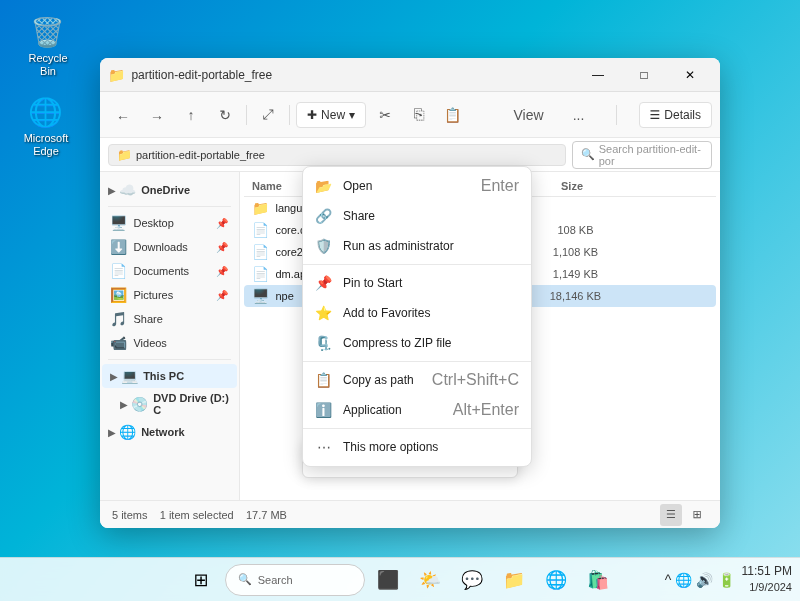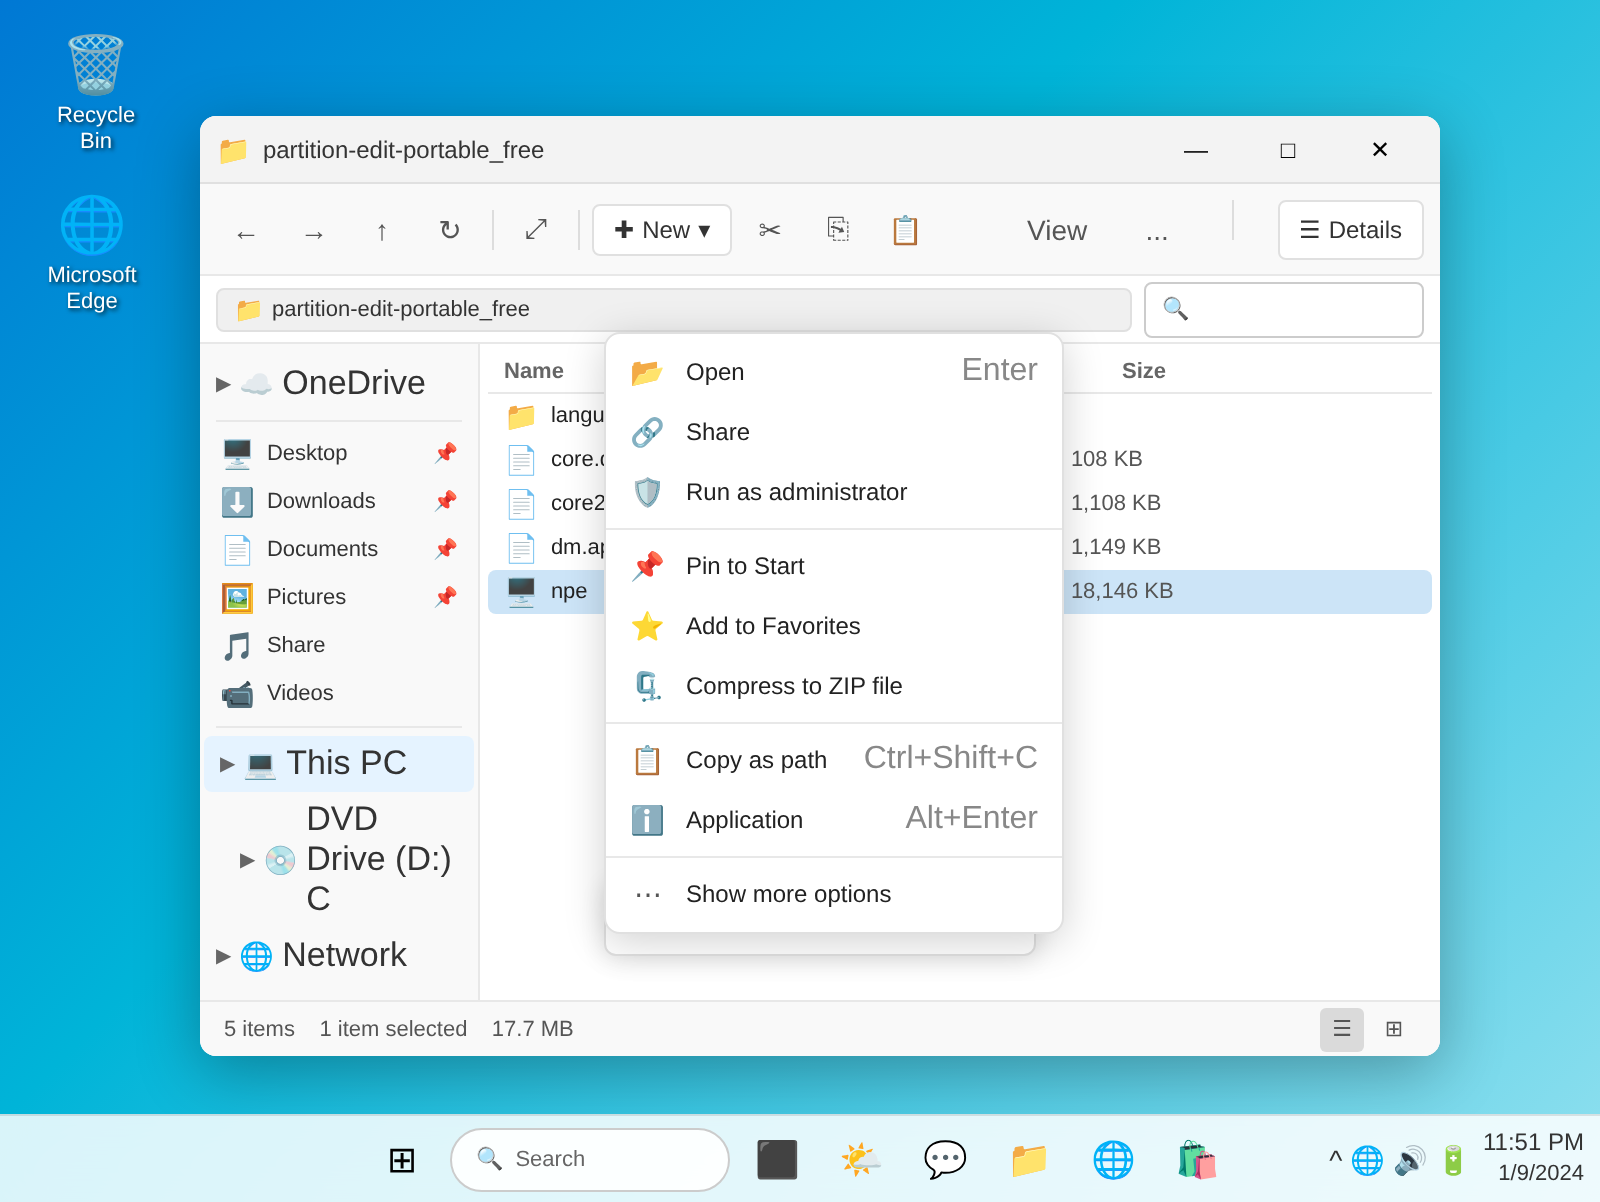--- a/index.html
+++ b/index.html
@@ -211,20 +211,21 @@
     }
     .toolbar-sep {
       width: 1px;
       height: 20px;
       background: #ddd;
       margin: 0 2px;
     }
     .toolbar-right {
       margin-left: auto;
       display: flex;
+      align-items: center;
       gap: 20px;
     }
     .search-bar-explorer {
       display: flex;
       align-items: center;
       background: #fff;
       border: 1px solid #ccc;
       border-radius: 4px;
       padding: 3px 8px;
       gap: 4px;
@@ -289,21 +290,21 @@
     .sidebar-item .si-pin { font-size: 10px; color: #aaa; }
     .sidebar-section {
       display: flex;
       align-items: center;
       gap: 4px;
       padding: 4px 8px;
       cursor: pointer;
     }
     .sidebar-section .chevron { font-size: 10px; color: #666; }
     .sidebar-section .sec-icon { font-size: 14px; }
-    .sidebar-section .sec-label { font-size: 17px; color: #333; }
+    .sidebar-section .sec-label { font-size: 11px; color: #333; font-weight: bold; }
     .sidebar-divider { height: 1px; background: #e8e8e8; margin: 4px 8px; }
 
     
     .file-list {
       flex: 1;
       padding: 4px;
       overflow-y: auto;
     }
     .file-list-header {
       display: flex;
@@ -322,21 +323,21 @@
       align-items: center;
       padding: 3px 8px;
       border-radius: 4px;
       cursor: pointer;
       font-size: 11px;
     }
     .file-row.selected { background: #cce4f7; }
     .file-row .file-icon { font-size: 14px; margin-right: 6px; }
     .file-row .fn { width: 140px; white-space: nowrap; overflow: hidden; text-overflow: ellipsis; color: #222; }
     .file-row .ft { width: 120px; color: #555; }
-    .file-row .fs { width: 80px; text-align: left; color: #555; }
+    .file-row .fs { width: 80px; text-align: center; color: #555; }
 
     
     .status-bar {
       height: 28px;
       background: #f9f9f9;
       border-top: 1px solid #e8e8e8;
       display: flex;
       align-items: center;
       padding: 0 12px;
       justify-content: space-between;
@@ -466,20 +467,21 @@
     </div>
   </div>
 
   <div class="address-bar">
     <div class="address-path">
       <span class="folder-icon">📁</span>
       <span>partition-edit-portable_free</span>
     </div>
     <div class="search-bar-explorer">
       <span>🔍</span>
+      <span>Search partition-edit-por</span>
     </div>
   </div>
 
   <div class="main-area">
 
     <div class="sidebar">
       <div class="sidebar-section">
         <span class="chevron">▶</span>
         <span class="sec-icon">☁️</span>
         <span class="sec-label">OneDrive</span>
@@ -620,21 +622,21 @@
     <span class="ctx-shortcut">Ctrl+Shift+C</span>
   </div>
   <div class="ctx-item">
     <span class="ctx-icon">ℹ️</span>
     <span class="ctx-label">Application</span>
     <span class="ctx-shortcut">Alt+Enter</span>
   </div>
   <div class="ctx-divider"></div>
   <div class="ctx-item">
     <span class="ctx-icon">⋯</span>
-    <span class="ctx-label">Show more options</span>
+    <span class="ctx-label">This more options</span>
   </div>
 </div>
 
 <div class="quick-action-bar">
   <div class="qa-btn">✂</div>
   <div class="qa-btn">⎘</div>
   <div class="qa-btn">📋</div>
   <div class="qa-btn">✏️</div>
   <div class="qa-btn">↗️</div>
   <div class="qa-btn">🗑️</div>

